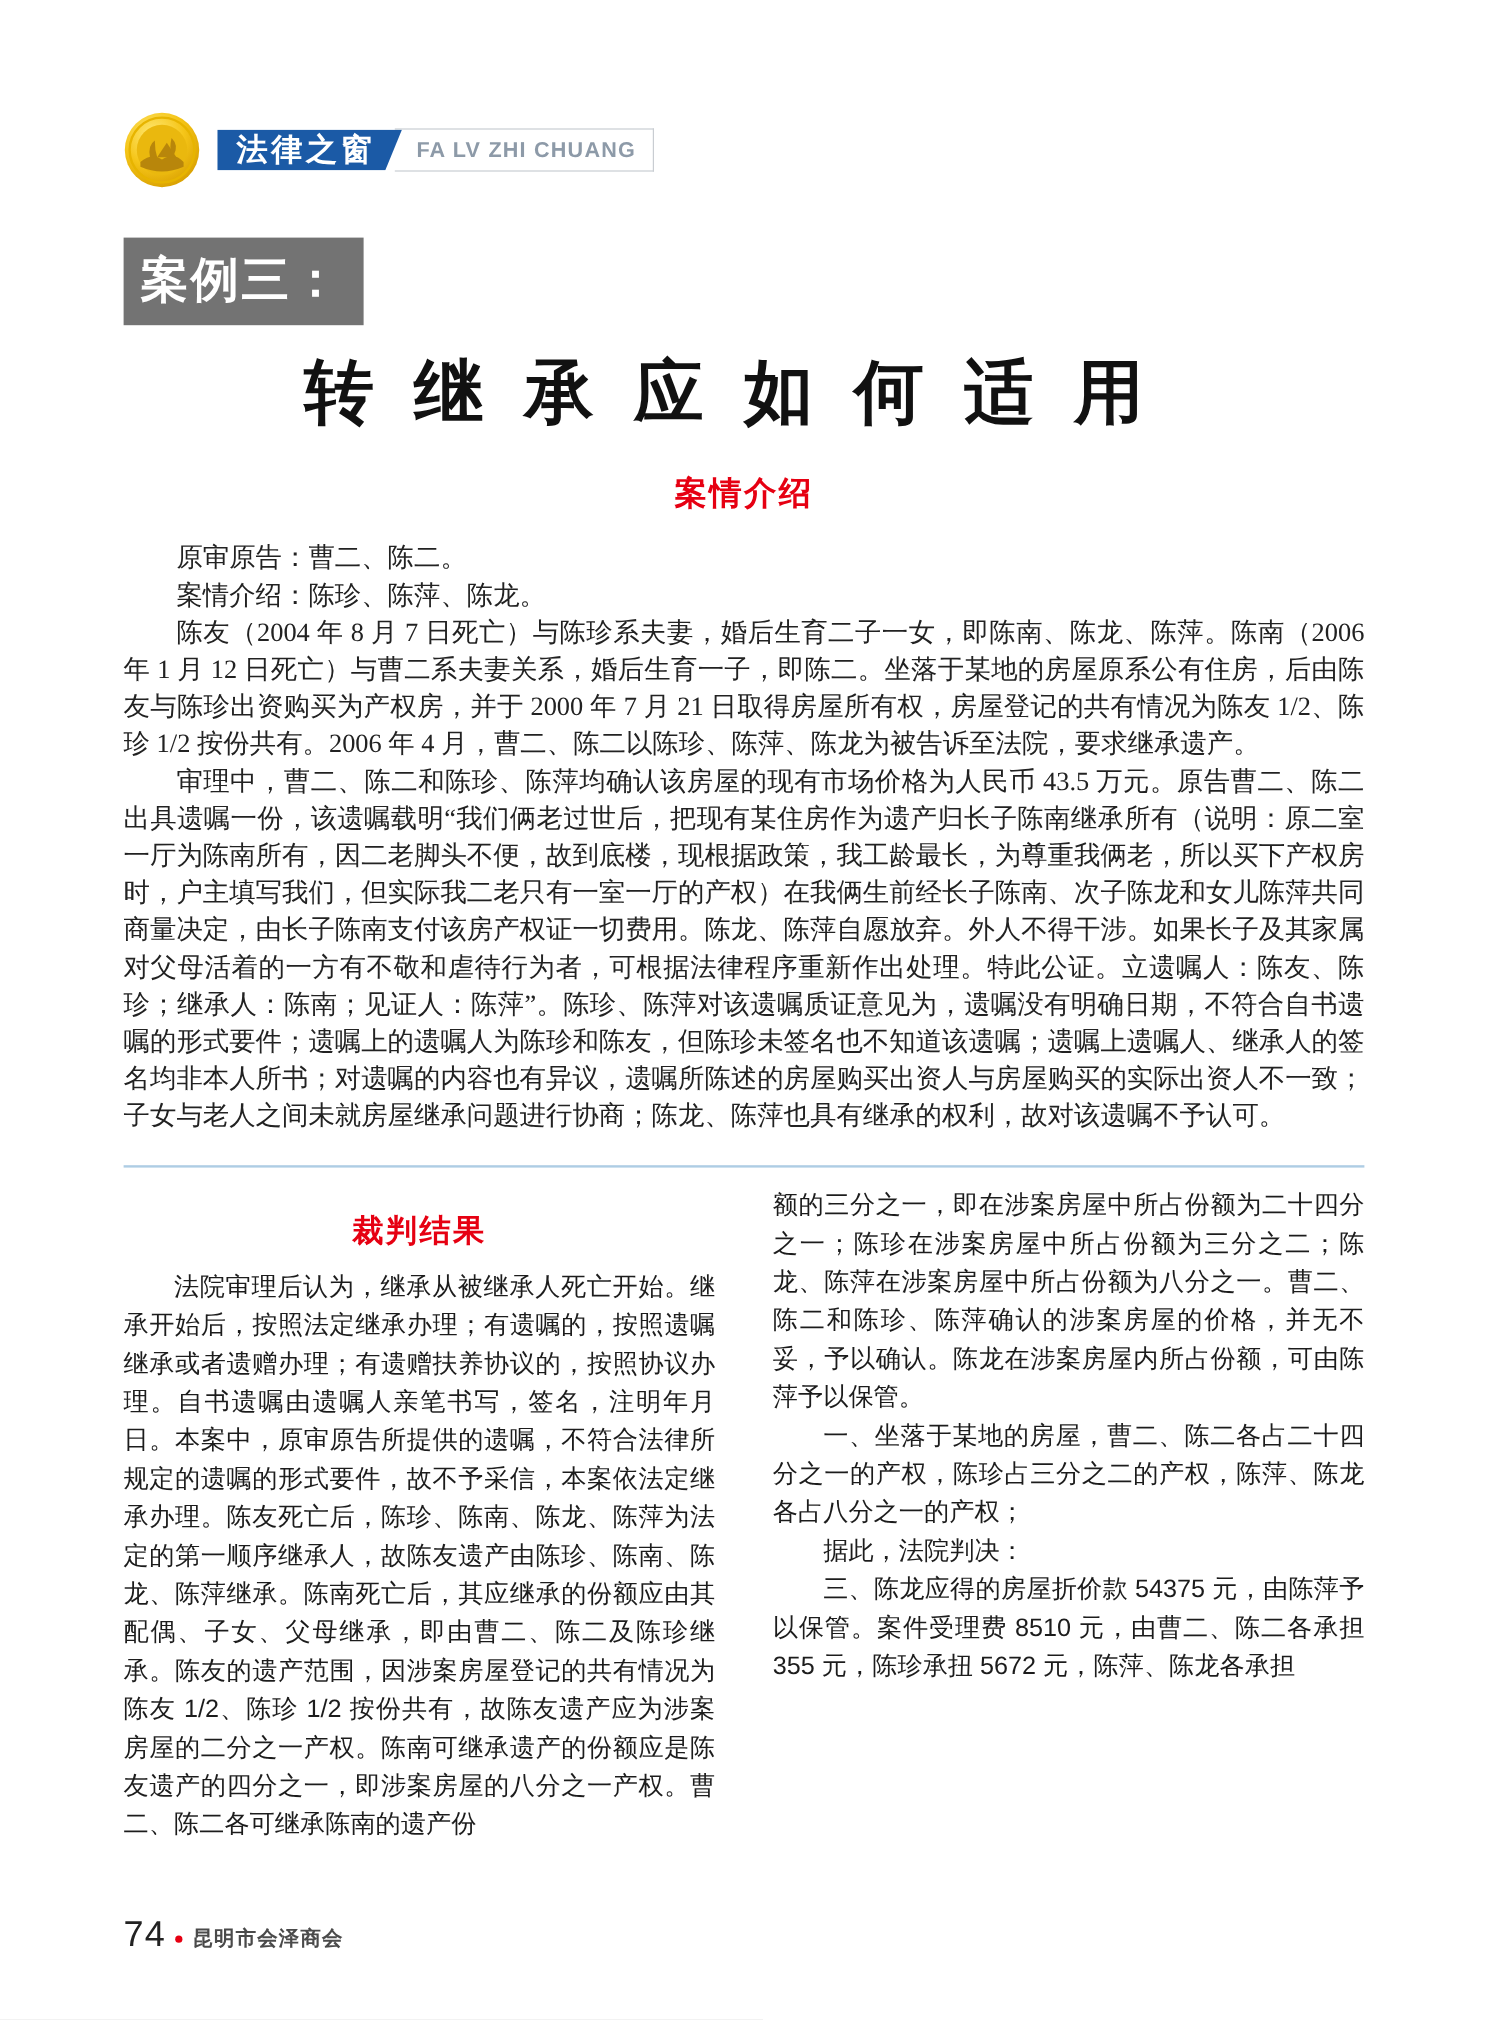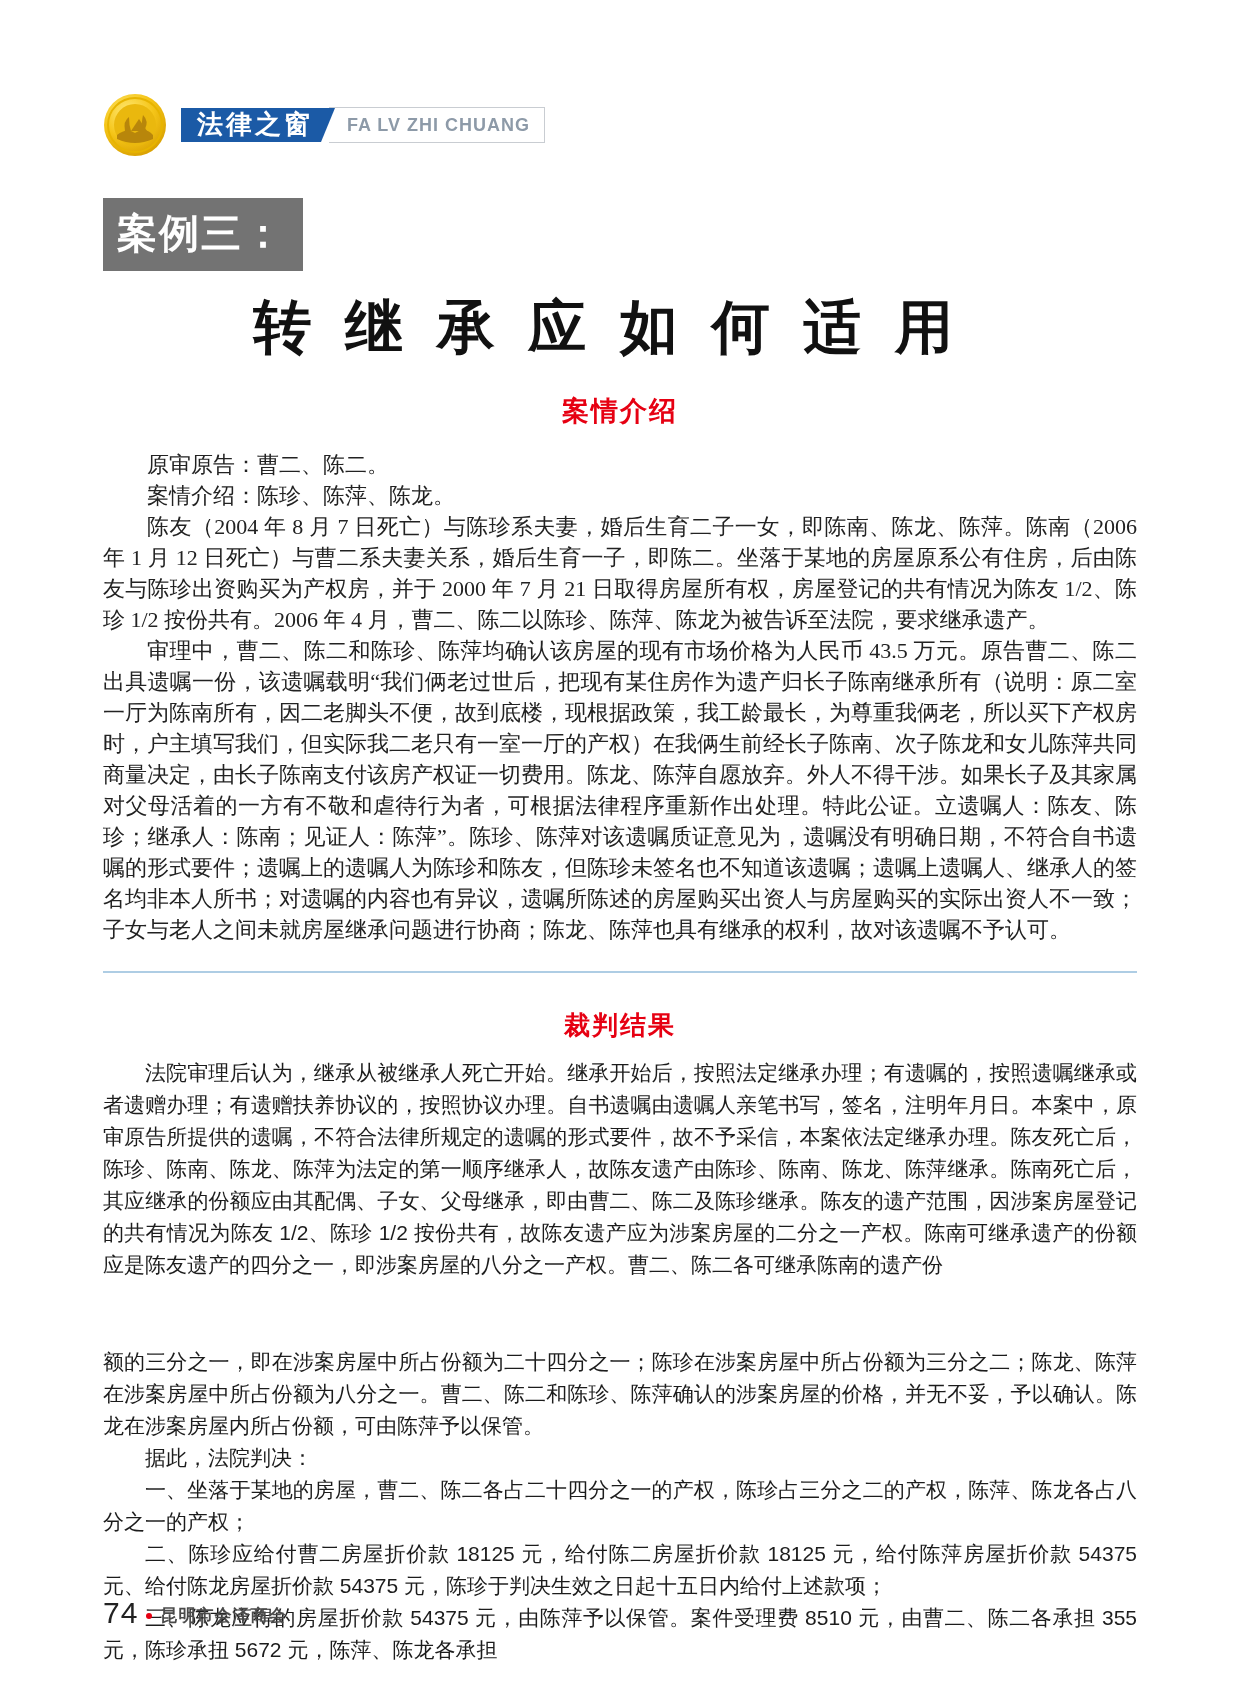--- a/index.html
+++ b/index.html
@@ -63,21 +63,21 @@
   }
   .intro p{margin:0;text-indent:2em;}
 
   
   .divider{
     border:none;border-top:2px solid #aecde4;
     margin:26px 0 0 0;
   }
 
   
-  .columns{display:flex;gap:65px;margin-top:16px;flex-direction:column;}
+  .columns{display:flex;gap:48px;margin-top:16px;}
   .col{flex:1;min-width:0;font-size:21px;line-height:32px;text-align:justify;color:#1c1c1c;}
   .col p{margin:0;text-indent:2em;}
   .col p.noindent{text-indent:0;}
   .col .section-heading{margin:20px 0 16px 0;font-size:26px;}
 
   
   .footer{
     position:absolute;left:103px;top:1596px;
     display:flex;align-items:center;
   }
@@ -132,23 +132,22 @@
   <hr class="divider">
 
   
   <div class="columns">
     <div class="col">
       <h2 class="section-heading">裁判结果</h2>
       <p>法院审理后认为，继承从被继承人死亡开始。继承开始后，按照法定继承办理；有遗嘱的，按照遗嘱继承或者遗赠办理；有遗赠扶养协议的，按照协议办理。自书遗嘱由遗嘱人亲笔书写，签名，注明年月日。本案中，原审原告所提供的遗嘱，不符合法律所规定的遗嘱的形式要件，故不予采信，本案依法定继承办理。陈友死亡后，陈珍、陈南、陈龙、陈萍为法定的第一顺序继承人，故陈友遗产由陈珍、陈南、陈龙、陈萍继承。陈南死亡后，其应继承的份额应由其配偶、子女、父母继承，即由曹二、陈二及陈珍继承。陈友的遗产范围，因涉案房屋登记的共有情况为陈友 1/2、陈珍 1/2 按份共有，故陈友遗产应为涉案房屋的二分之一产权。陈南可继承遗产的份额应是陈友遗产的四分之一，即涉案房屋的八分之一产权。曹二、陈二各可继承陈南的遗产份</p>
     </div>
     <div class="col">
       <p class="noindent">额的三分之一，即在涉案房屋中所占份额为二十四分之一；陈珍在涉案房屋中所占份额为三分之二；陈龙、陈萍在涉案房屋中所占份额为八分之一。曹二、陈二和陈珍、陈萍确认的涉案房屋的价格，并无不妥，予以确认。陈龙在涉案房屋内所占份额，可由陈萍予以保管。</p>
+      <p>一、坐落于某地的房屋，曹二、陈二各占二十四分之一的产权，陈珍占三分之二的产权，陈萍、陈龙各占八分之一的产权；</p>
       <p>据此，法院判决：</p>
-      <p>一、坐落于某地的房屋，曹二、陈二各占二十四分之一的产权，陈珍占三分之二的产权，陈萍、陈龙各占八分之一的产权；</p>
-      <p>二、陈珍应给付曹二房屋折价款 18125 元，给付陈二房屋折价款 18125 元，给付陈萍房屋折价款 54375 元、给付陈龙房屋折价款 54375 元，陈珍于判决生效之日起十五日内给付上述款项；</p>
       <p>三、陈龙应得的房屋折价款 54375 元，由陈萍予以保管。案件受理费 8510 元，由曹二、陈二各承担 355 元，陈珍承扭 5672 元，陈萍、陈龙各承担</p>
     </div>
   </div>
 
   
   <div class="footer">
     <span class="page-num">74</span>
     <span class="footer-dot"></span>
     <span class="publication">昆明市会泽商会</span>
   </div>

